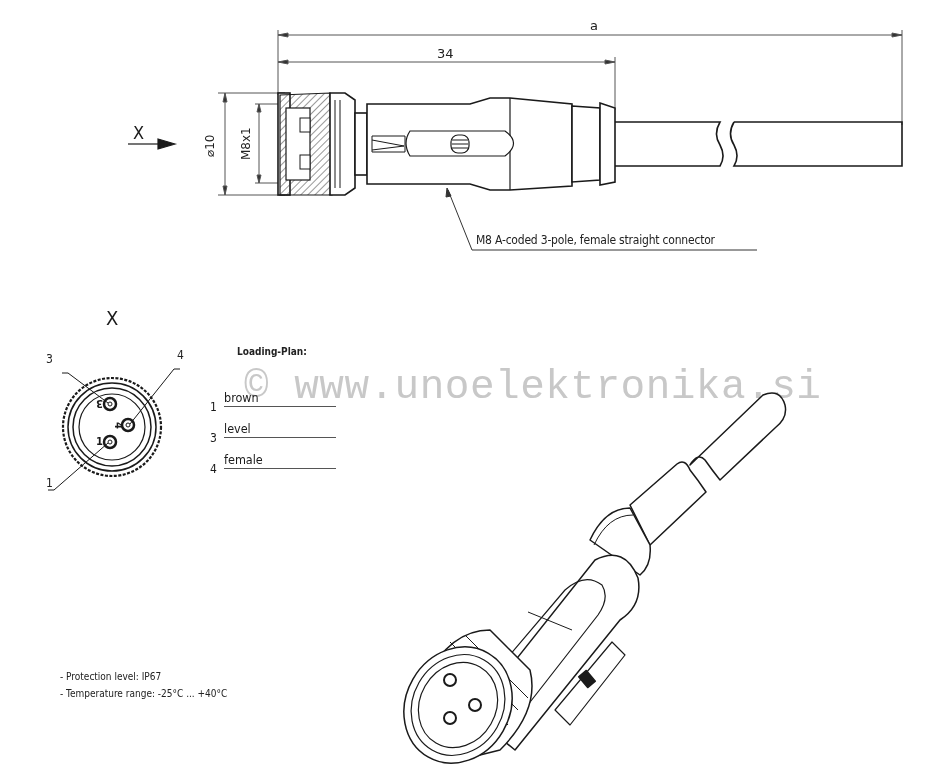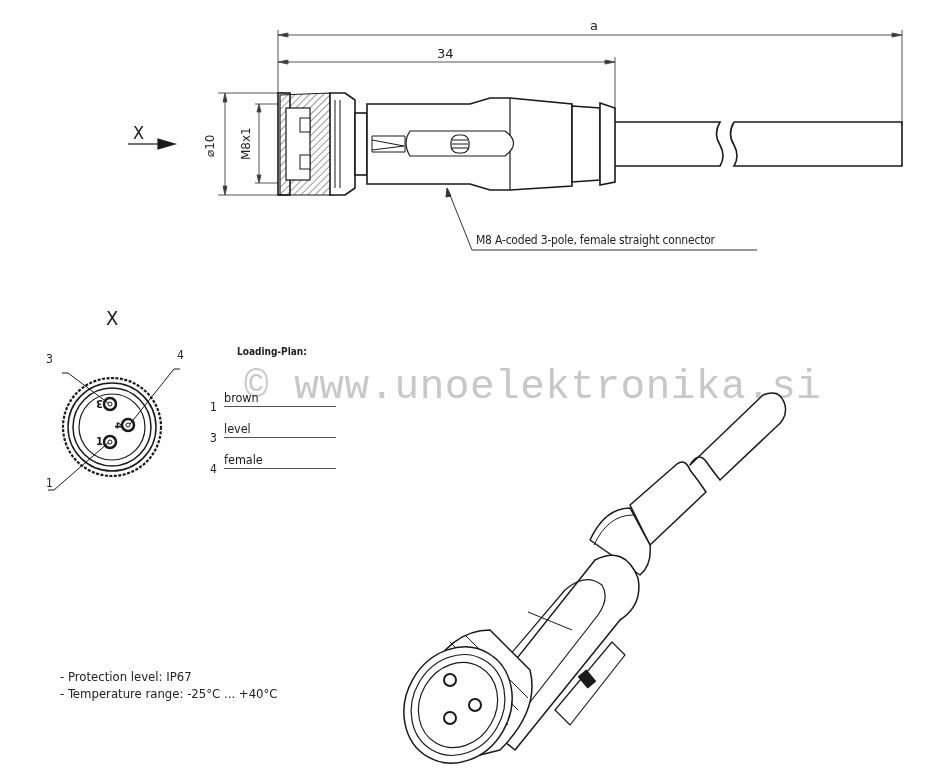--- a/index.html
+++ b/index.html
@@ -3,21 +3,21 @@
 <meta charset="utf-8">
 <style>
   html, body { margin:0; padding:0; background:#ffffff; }
   body { width:942px; height:768px; position:relative; overflow:hidden;
          font-family:"DejaVu Sans Condensed","DejaVu Sans", sans-serif; color:#1a1a1a; }
   svg text { font-family:"DejaVu Sans", sans-serif; }
   .abs { position:absolute; }
   .lbl { position:absolute; font-size:12px; color:#222; white-space:nowrap; letter-spacing:-0.2px; }
   .watermark { position:absolute; left:244px; top:364px; font-size:41px; color:#c8c8c8;
                font-family:Liberation Mono, monospace; letter-spacing:0.5px; white-space:nowrap; }
-  .notes { position:absolute; left:60px; top:668px; font-size:13px; color:#222; line-height:17px; }
+  .notes { position:absolute; left:60px; top:668px; font-size:10px; color:#222; line-height:17px; }
   .lp-title { position:absolute; left:237px; top:346px; font-size:10px; color:#222; font-weight:bold; }
   .lp-row { position:absolute; left:210px; width:126px; height:20px; }
   .lp-num { position:absolute; left:0; bottom:-7px; font-size:12px; }
   .lp-line { position:absolute; left:14px; right:0; bottom:0; border-bottom:1.2px solid #555; }
   .lp-color { position:absolute; left:14px; right:0; bottom:2px; text-align:left; font-size:12.5px; }
   .x-label { position:absolute; left:106px; top:306px; font-size:20px; }
   .view-x { position:absolute; left:133px; top:122px; font-size:18px; }
 </style>
 </head>
 <body>

